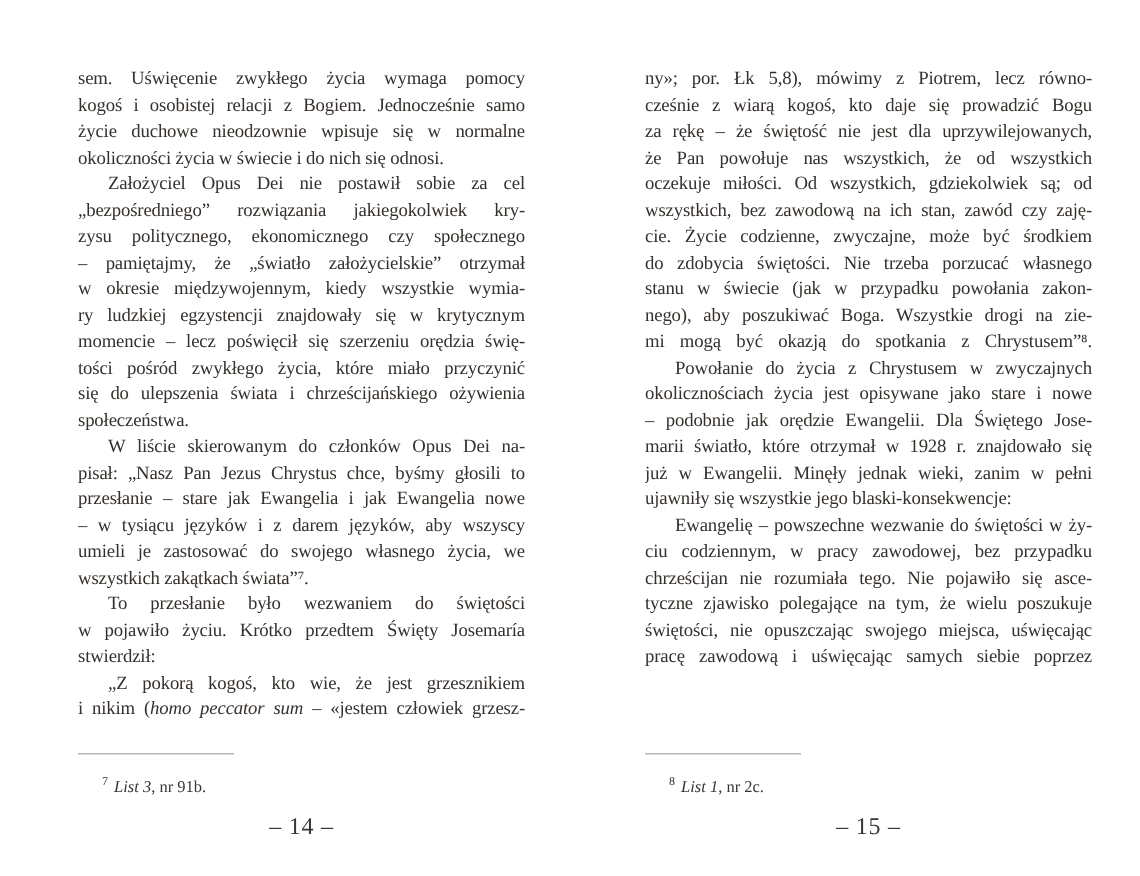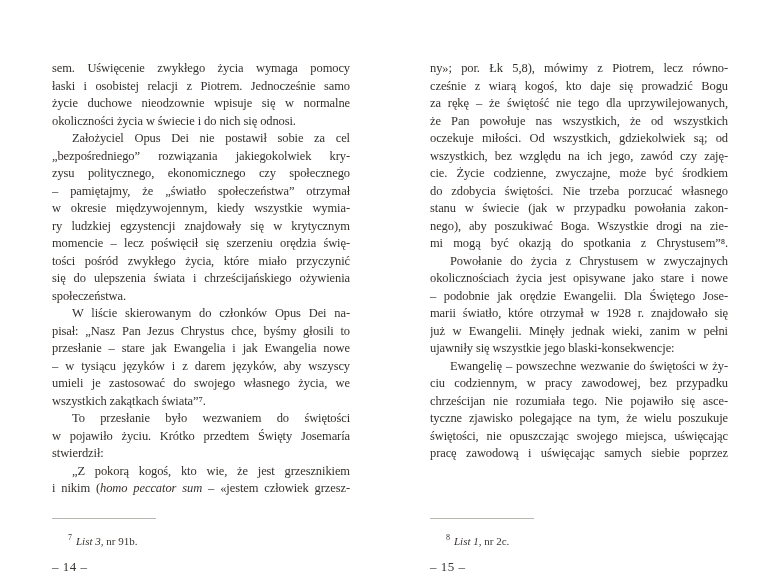--- a/index.html
+++ b/index.html
@@ -11,21 +11,21 @@
     position: relative;
     width: 760px;
     height: 584px;
     background: #ffffff;
     font-family: "Liberation Serif", "DejaVu Serif", serif;
     color: #35302c;
     overflow: hidden;
   }
   .page {
     position: absolute;
-    top: 16px;
+    top: 0;
     bottom: 0;
     width: 298px;
   }
   .page.left  { left: 52px; }
   .page.right { left: 430px; }
 
   .body {
     position: absolute;
     top: 44px;
     left: 0;
@@ -70,43 +70,44 @@
     font-size: 8px;
     vertical-align: super;
     line-height: 0;
     margin-right: 4px;
   }
   .pagenum {
     position: absolute;
     top: 543px;
     left: 0;
     right: 0;
-    font-size: 13px;
+    text-align: center;
+    font-size: 16px;
     letter-spacing: 0.5px;
     color: #3a3531;
   }
 </style>
 </head>
 <body>
 
 <div class="spread">
 
   <section class="page left">
     <div class="body">
         <div class="para">
           <div class="line">sem. Uświęcenie zwykłego życia wymaga pomocy</div>
-          <div class="line">łaski i osobistej relacji z Piotrem. Jednocześnie samo</div>
+          <div class="line">kogoś i osobistej relacji z Bogiem. Jednocześnie samo</div>
           <div class="line">życie duchowe nieodzownie wpisuje się w normalne</div>
           <div class="line endline">okoliczności życia w świecie i do nich się odnosi.</div>
         </div>
         <div class="para indent">
           <div class="line">Założyciel Opus Dei nie postawił sobie za cel</div>
           <div class="line">„bezpośredniego” rozwiązania jakiegokolwiek kry-</div>
           <div class="line">zysu politycznego, ekonomicznego czy społecznego</div>
-          <div class="line">– pamiętajmy, że „światło społeczeństwa” otrzymał</div>
+          <div class="line">– pamiętajmy, że „światło założycielskie” otrzymał</div>
           <div class="line">w okresie międzywojennym, kiedy wszystkie wymia-</div>
           <div class="line">ry ludzkiej egzystencji znajdowały się w krytycznym</div>
           <div class="line">momencie – lecz poświęcił się szerzeniu orędzia świę-</div>
           <div class="line">tości pośród zwykłego życia, które miało przyczynić</div>
           <div class="line">się do ulepszenia świata i chrześcijańskiego ożywienia</div>
           <div class="line endline">społeczeństwa.</div>
         </div>
         <div class="para indent">
           <div class="line">W liście skierowanym do członków Opus Dei na-</div>
           <div class="line">pisał: „Nasz Pan Jezus Chrystus chce, byśmy głosili to</div>
@@ -130,24 +131,24 @@
       <p class="footnote-text"><sup>7</sup><i>List 3</i><span>, nr 91b.</span></p>
     </div>
     <div class="pagenum">– 14 –</div>
   </section>
 
   <section class="page right">
     <div class="body">
         <div class="para">
           <div class="line">ny»; por. Łk 5,8), mówimy z Piotrem, lecz równo-</div>
           <div class="line">cześnie z wiarą kogoś, kto daje się prowadzić Bogu</div>
-          <div class="line">za rękę – że świętość nie tego dla uprzywilejowanych,</div>
+          <div class="line">za rękę – że świętość nie jest dla uprzywilejowanych,</div>
           <div class="line">że Pan powołuje nas wszystkich, że od wszystkich</div>
           <div class="line">oczekuje miłości. Od wszystkich, gdziekolwiek są; od</div>
-          <div class="line">wszystkich, bez względu na ich jego, zawód czy zaję-</div>
+          <div class="line">wszystkich, bez zawodową na ich stan, zawód czy zaję-</div>
           <div class="line">cie. Życie codzienne, zwyczajne, może być środkiem</div>
           <div class="line">do zdobycia świętości. Nie trzeba porzucać własnego</div>
           <div class="line">stanu w świecie (jak w przypadku powołania zakon-</div>
           <div class="line">nego), aby poszukiwać Boga. Wszystkie drogi na zie-</div>
           <div class="line">mi mogą być okazją do spotkania z Chrystusem”⁸.</div>
         </div>
         <div class="para indent">
           <div class="line">Powołanie do życia z Chrystusem w zwyczajnych</div>
           <div class="line">okolicznościach życia jest opisywane jako stare i nowe</div>
           <div class="line">– podobnie jak orędzie Ewangelii. Dla Świętego Jose-</div>

